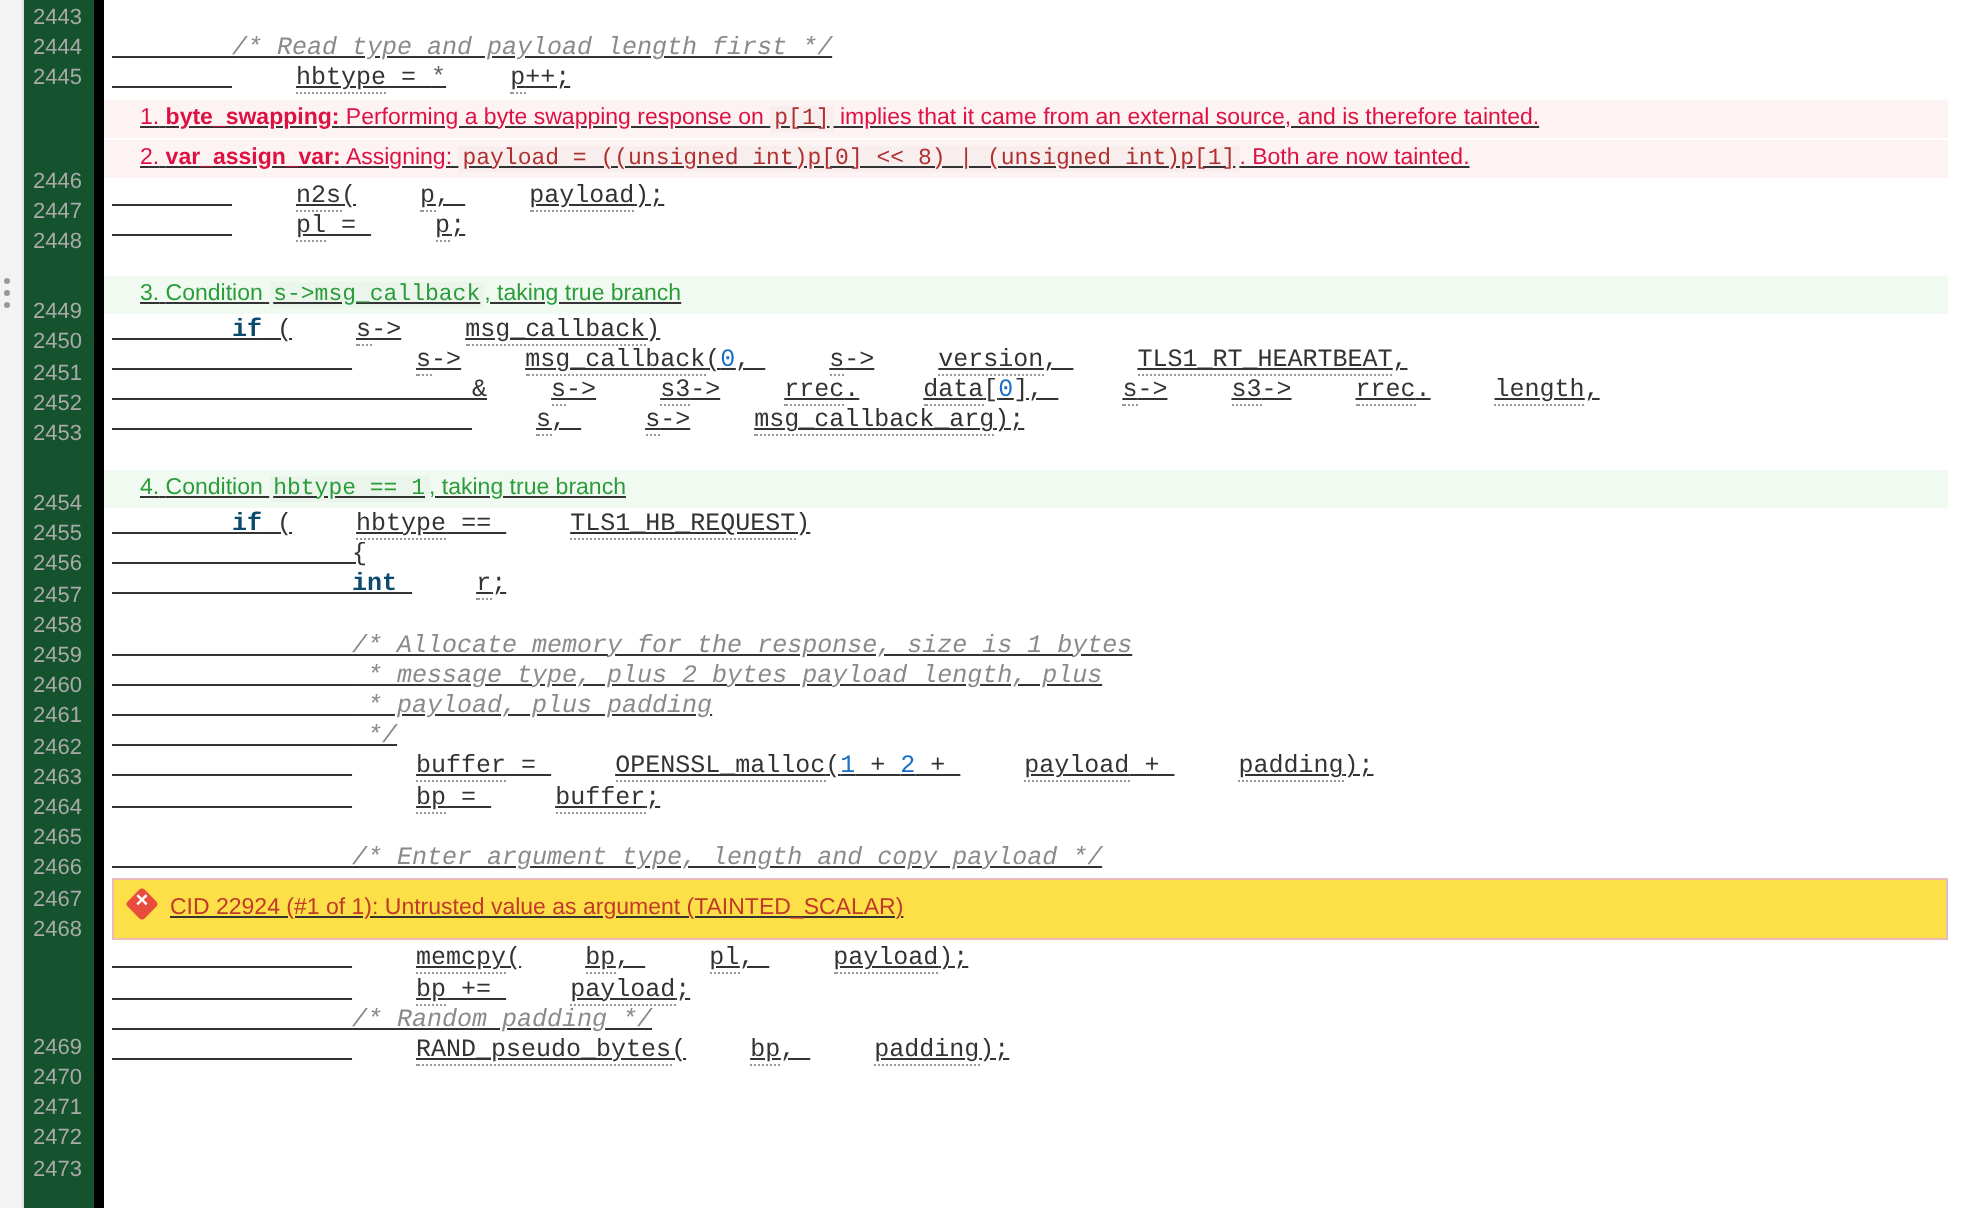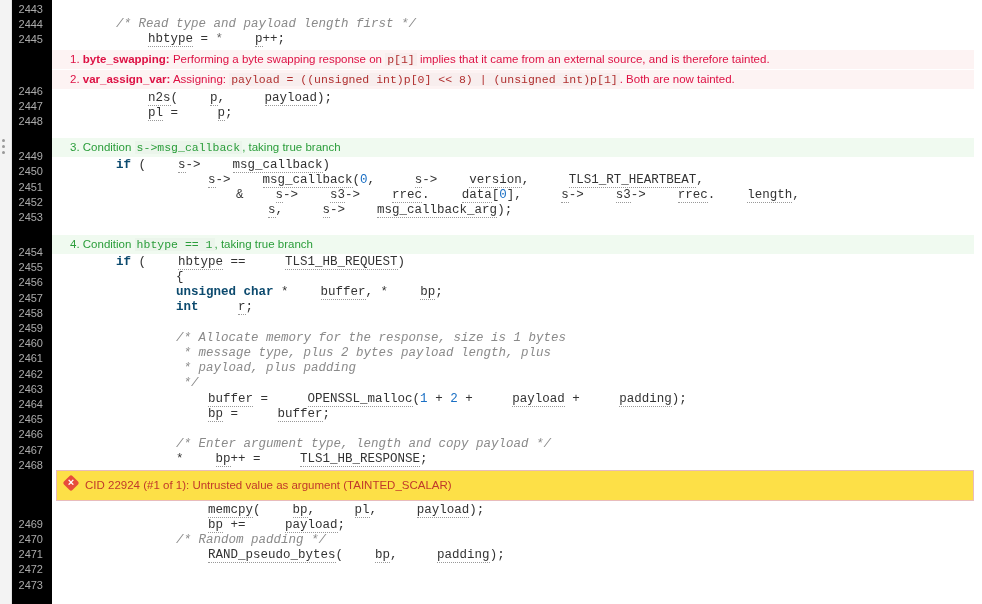--- a/index.html
+++ b/index.html
@@ -29,38 +29,39 @@
     top: 139px;
     display: flex;
     flex-direction: column;
     gap: 3px;
   }
   .dotcol .d {
     width: 3px; height: 3px; background: #999; border-radius: 50%;
   }
   .linecol {
     width: 40px;
-    background: #000000;
-    border-right: 3px solid #000000;
+    background: #14532d;
+    border-right: 5px solid #000000;
     padding-top: 2px;
     font-family: Arial, sans-serif;
     font-size: 11px;
     color: #aaa;
   }
   .ln {
     height: 15.2px;
     line-height: 15.2px;
     text-align: right;
     padding-right: 6px;
   }
   .ln-spacer { height: 15.2px; }
   .codecol {
     flex: 1;
     padding-top: 2px;
     font-family: "Courier New", Courier, monospace;
+    text-decoration: underline;
   }
   .row {
     height: 15.2px;
     line-height: 15.2px;
     white-space: pre;
     padding-left: 4px;
   }
   .annot {
     min-height: 15.2px;
     line-height: 15.2px;
@@ -207,32 +208,30 @@
     <div class="row">                        <span class="under">s</span>, <span class="under">s</span>-&gt;<span class="under">msg_callback_arg</span>);</div>
     <div class="row"></div>
 
     <div class="annot green">
       <span class="num">4.</span>
       <span>Condition </span><span class="code-inl">hbtype == 1</span><span>, taking true branch</span>
     </div>
 
     <div class="row">        <span class="kw-c">if</span> (<span class="under">hbtype</span> == <span class="under">TLS1_HB_REQUEST</span>)</div>
     <div class="row">                {</div>
-    <div class="row">                <span class="kw-c">unsigned</span> <span class="kw-c">char</span> *<span class="under">buffer</span>, *<span class="under">bp</span>;</div>
     <div class="row">                <span class="kw-c">int</span> <span class="under">r</span>;</div>
     <div class="row"></div>
     <div class="row">                <span class="comment">/* Allocate memory for the response, size is 1 bytes</span></div>
     <div class="row">                <span class="comment"> * message type, plus 2 bytes payload length, plus</span></div>
     <div class="row">                <span class="comment"> * payload, plus padding</span></div>
     <div class="row">                <span class="comment"> */</span></div>
     <div class="row">                <span class="under">buffer</span> = <span class="under">OPENSSL_malloc</span>(<span class="num-lit">1</span> + <span class="num-lit">2</span> + <span class="under">payload</span> + <span class="under">padding</span>);</div>
     <div class="row">                <span class="under">bp</span> = <span class="under">buffer</span>;</div>
     <div class="row"></div>
     <div class="row">                <span class="comment">/* Enter argument type, length and copy payload */</span></div>
-    <div class="row">                *<span class="under">bp</span>++ = <span class="under">TLS1_HB_RESPONSE</span>;</div>
 
     <div class="defect-box">
       <div class="diamond"></div>
       <div class="hdr">CID 22924 (#1 of 1): Untrusted value as argument (TAINTED_SCALAR)</div>
     </div>
 
     <div class="row">                <span class="under">memcpy</span>(<span class="under">bp</span>, <span class="under">pl</span>, <span class="under">payload</span>);</div>
     <div class="row">                <span class="under">bp</span> += <span class="under">payload</span>;</div>
     <div class="row">                <span class="comment">/* Random padding */</span></div>
     <div class="row">                <span class="under">RAND_pseudo_bytes</span>(<span class="under">bp</span>, <span class="under">padding</span>);</div>

